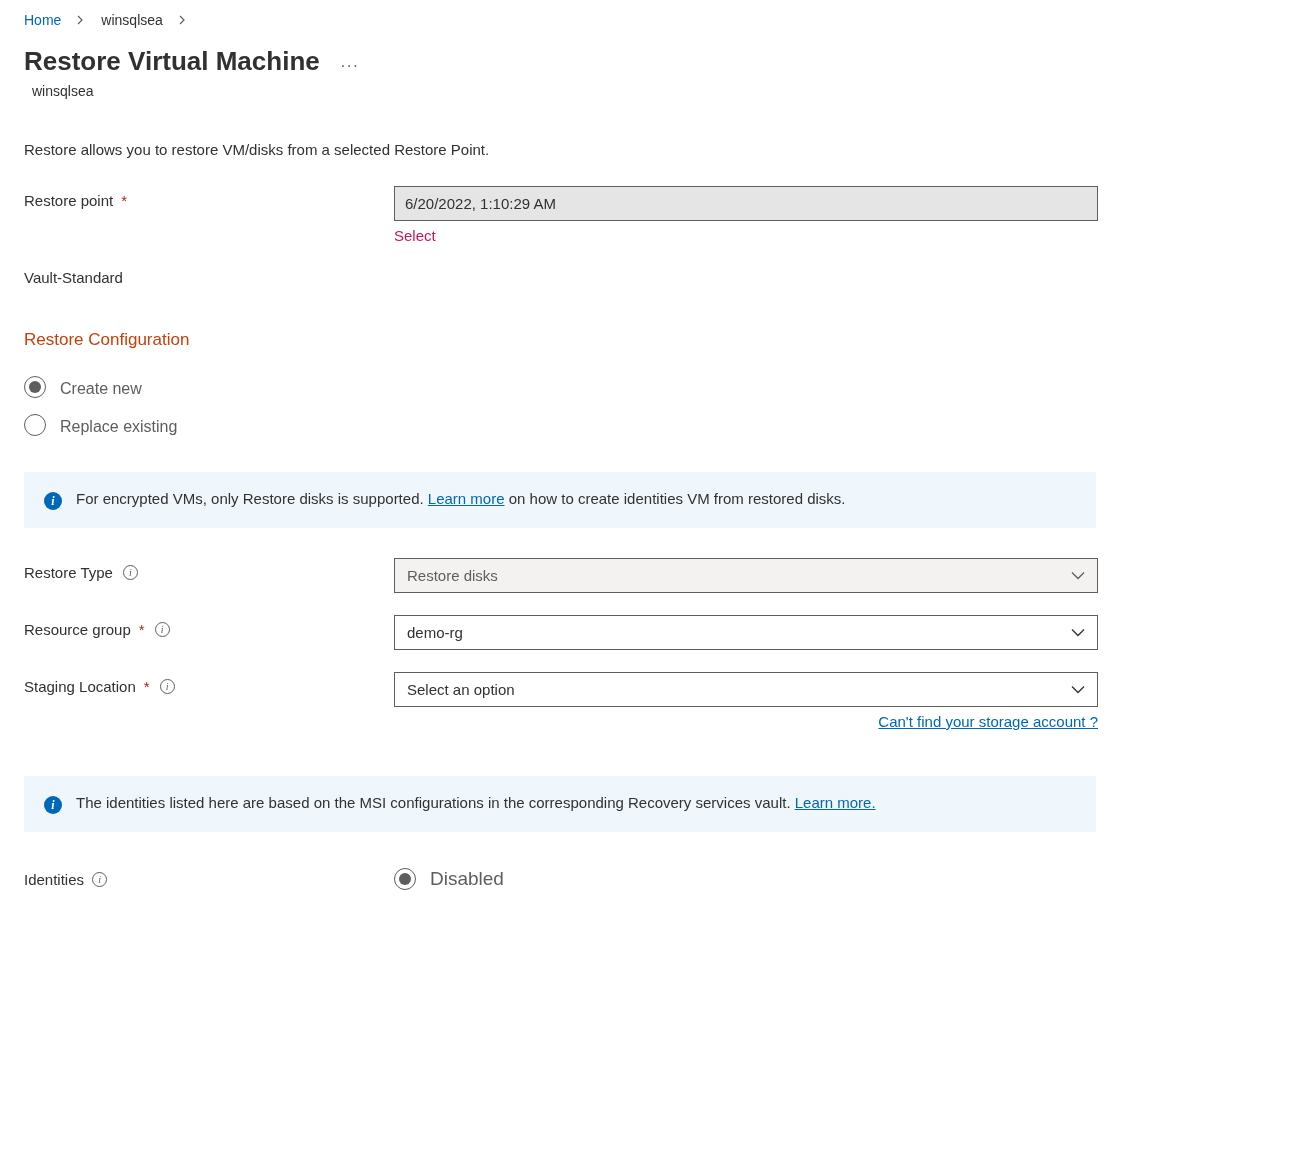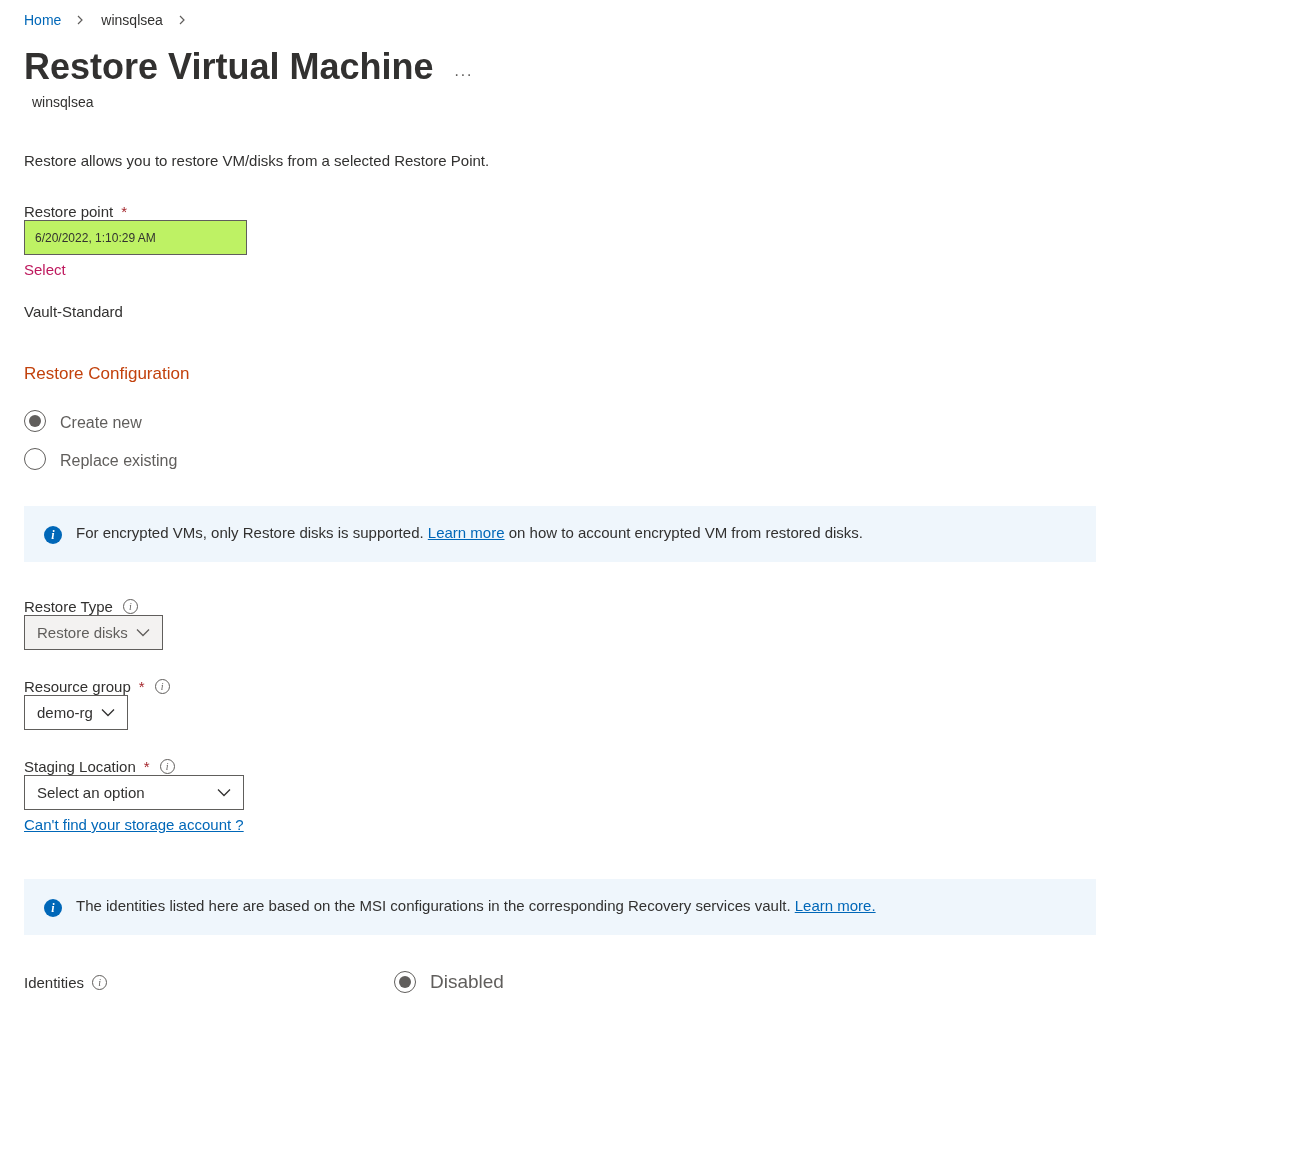--- a/index.html
+++ b/index.html
@@ -25,21 +25,21 @@
       color: #0067b8;
       cursor: pointer;
     }
     .breadcrumb-current {
       color: #323130;
     }
     .breadcrumb-sep {
       color: #605e5c;
     }
     .page-title {
-      font-size: 36px;
+      font-size: 26px;
       font-weight: 600;
       color: #323130;
       display: inline-block;
       margin-right: 16px;
     }
     .more-menu {
       display: inline-block;
       color: #605e5c;
       font-size: 16px;
       letter-spacing: 1px;
@@ -55,21 +55,20 @@
     .description {
       font-size: 15px;
       color: #323130;
       margin-top: 42px;
       margin-bottom: 28px;
     }
     .form-row {
       display: flex;
       align-items: flex-start;
       margin-bottom: 14px;
-      flex-direction: column;
     }
     .form-label {
       width: 370px;
       font-size: 15px;
       color: #323130;
       padding-top: 6px;
       display: flex;
       align-items: center;
       gap: 6px;
     }
@@ -84,24 +83,24 @@
     .form-value-text {
       font-size: 15px;
       color: #323130;
       padding-top: 6px;
     }
     .input-box {
       width: 100%;
       height: 35px;
       border: 1px solid #605e5c;
       padding: 6px 10px;
-      font-size: 12px;
+      font-size: 15px;
       color: #323130;
       font-family: inherit;
-      background: #bef264;
+      background: #e5e5e5;
     }
     .link-below {
       margin-top: 6px;
       font-size: 15px;
       color: #be185d;
       cursor: pointer;
       display: inline-block;
     }
     .link-right {
       margin-top: 6px;
@@ -297,21 +296,21 @@
   </div>
   <div class="radio-row">
     <span class="radio-outer"></span>
     <span>Replace existing</span>
   </div>
 </div>
 
 <div class="info-banner">
   <span class="info-icon">i</span>
   <span class="info-text">
-    <span>For encrypted VMs, only Restore disks is supported. </span><span class="link-inline">Learn more</span><span> on how to account encrypted VM from restored disks.</span>
+    <span>For encrypted VMs, only Restore disks is supported. </span><span class="link-inline">Learn more</span><span> on how to create identities VM from restored disks.</span>
   </span>
 </div>
 
 <div class="form-row wide">
   <div class="form-label">
     <span>Restore Type</span>
     <span class="tooltip-icon">i</span>
   </div>
   <div class="form-value">
     <div class="select-box disabled">

